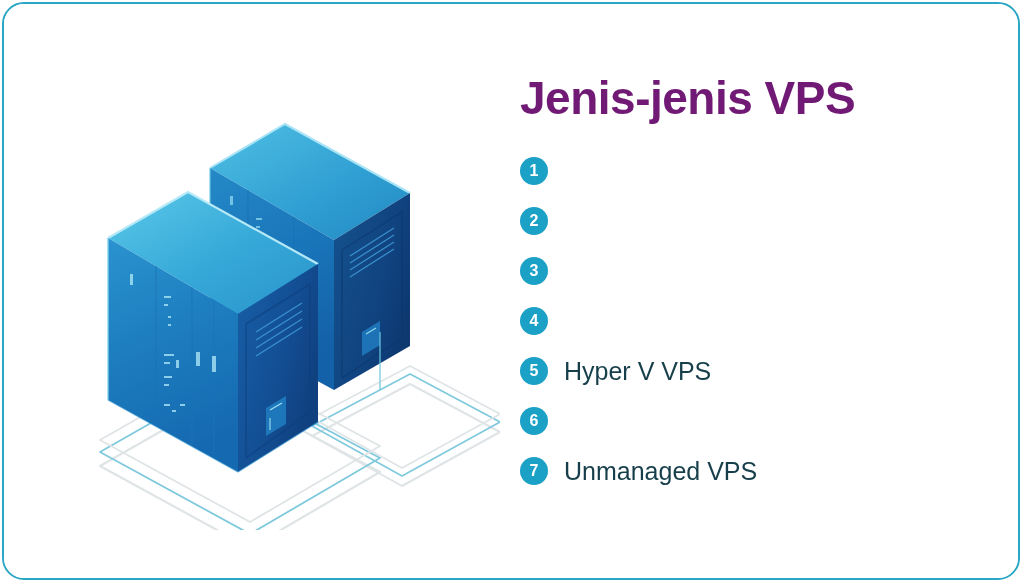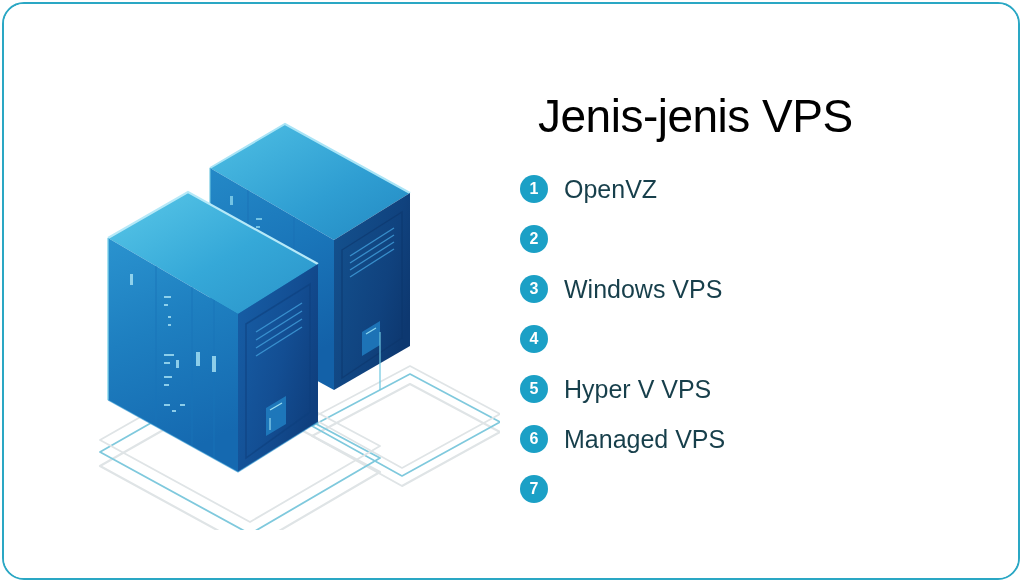--- a/index.html
+++ b/index.html
@@ -58,26 +58,26 @@
   }
 
   
   .content {
     position: absolute;
     left: 520px;
     top: 70px;
     width: 460px;
   }
   .title {
-    margin: 18px;
+    margin: 0;
     font-family: "Liberation Sans", sans-serif;
     font-size: 46px;
-    font-weight: 400;
+    font-weight: 700;
     letter-spacing: -0.5px;
-    color: #000000;
+    color: #701a75;
     line-height: 56px;
     white-space: nowrap;
   }
   .list {
     margin: 0;
     padding: 0;
     list-style: none;
     margin-top: 20px;
   }
   .list-item {
@@ -259,46 +259,44 @@
   </div>
 
   <div class="content">
 
     <h1 class="title">Jenis-jenis VPS</h1>
 
     <ul class="list">
 
       <li class="list-item">
         <span class="badge">1</span>
-        <span class="item-label">OpenVZ</span>
       </li>
 
       <li class="list-item">
         <span class="badge">2</span>
       </li>
 
       <li class="list-item">
         <span class="badge">3</span>
-        <span class="item-label">Windows VPS</span>
       </li>
 
       <li class="list-item">
         <span class="badge">4</span>
       </li>
 
       <li class="list-item">
         <span class="badge">5</span>
         <span class="item-label">Hyper V VPS</span>
       </li>
 
       <li class="list-item">
         <span class="badge">6</span>
-        <span class="item-label">Managed VPS</span>
       </li>
 
       <li class="list-item">
         <span class="badge">7</span>
+        <span class="item-label">Unmanaged VPS</span>
       </li>
 
     </ul>
   </div>
 
 </div>
 
 </body></html>

